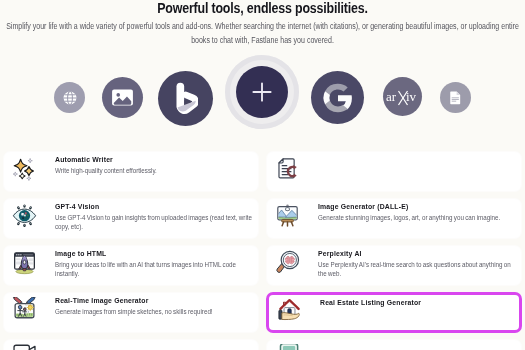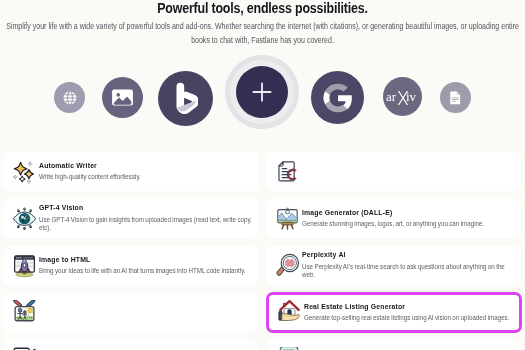--- a/index.html
+++ b/index.html
@@ -7,21 +7,21 @@
 body{background:#fbfaf6;font-family:"Liberation Sans",sans-serif;-webkit-font-smoothing:antialiased;}
 .page{width:462px;height:350px;position:relative;}
 .hero-title{text-align:center;font-size:13.8px;font-weight:700;color:#16161c;letter-spacing:-0.2px;transform:scaleX(0.90);transform-origin:center top;position:absolute;top:1px;left:0;width:525px;}
 .subwrap{position:absolute;top:20px;left:0;width:525px;overflow:hidden;}
 .hero-sub{font-size:8.4px;color:#55555d;text-align:center;line-height:1.62;transform:scaleX(0.84);transform-origin:left top;width:625px;}
 .iconrow{position:absolute;top:56px;left:0;width:525px;height:78px;}
 .circ{position:absolute;border-radius:50%;display:flex;align-items:center;justify-content:center;text-align:right;}
 svg text{-webkit-font-smoothing:antialiased;}
 .arxivsvg{transform:translateZ(0);opacity:0.999;}
 .cards{position:absolute;top:151px;left:3px;width:519px;display:grid;grid-template-columns:256px 256px;gap:6px 7px;align-items:stretch;}
-.card{background:#fff;border-radius:7px;display:flex;align-items:center;gap:2px;padding:4px 5px 4px 8px;border:1px solid #fdfcfb;height:41px;overflow:hidden;}
+.card{background:#fff;border-radius:7px;display:flex;align-items:flex-start;gap:18px;padding:4px 5px 4px 8px;border:1px solid #fdfcfb;height:41px;overflow:hidden;}
 .card.sel{border:3px solid #d946ef;}
 .card .ico{width:25px;height:25px;flex:0 0 25px;display:flex;align-items:center;justify-content:center;}
 .card .txt{flex:1;min-width:0;}
 .card .tt{font-size:7.8px;font-weight:700;color:#17171d;transform:scaleX(0.88);transform-origin:left center;line-height:1.15;letter-spacing:0.2px;white-space:nowrap;}
 .card .dsw{overflow:hidden;margin-top:2.5px;}
 .card .ds{font-size:7.6px;color:#5c5c66;line-height:8.3px;transform:scaleX(0.82);transform-origin:left top;width:121.95%;word-spacing:-0.4px;}
 </style>
 </head>
 <body>
 
@@ -316,40 +316,43 @@
               <path d="M26.3 10.5 l-1.0 1.0"></path>
               <path d="M21.5 15.3 l-1.0 1.0"></path>
             </g>
           <g stroke="#9aa1ab" stroke-width=".85" stroke-linecap="round">
               <path d="M19.0 17.4 l-.8 1.8"></path>
               <path d="M21.2 18.0 l-.4 1.9"></path>
               <path d="M17.9 10.6 l-.5 -1.0"></path>
             </g>
         </svg>
       </div>
+      <div class="txt">
+        <div class="tt">Real-Time Image Generator</div>
+        <div class="dsw">
+            <div class="ds">Generate images from simple sketches, no skills required!</div>
+          </div>
+      </div>
     </div>
 
     <div class="card sel">
       <div class="ico">
         <svg width="25" height="25" viewBox="0 0 32 32">
           <path d="M8.4 4.2 h2.4 v4.4 h-2.4 z" fill="#fdfdfd" stroke="#8e2b2c" stroke-width="1.3" stroke-linejoin="round"></path>
           <path d="M9.0 11.0 h14.0 v11.0 h-14.0 z" fill="#fdfdfd" stroke="#5c6676" stroke-width=".95"></path>
           <path d="M4.4 12.6 L16 1.6 L27.6 12.6" fill="none" stroke="#9e2a2b" stroke-width="3.1" stroke-linejoin="round" stroke-linecap="round"></path>
           <path d="M7.4 12.4 L16 4.2 L24.6 12.4" fill="none" stroke="#fdfdfd" stroke-width="1.2" stroke-linejoin="round"></path>
           <rect x="13.8" y="12.6" width="4.4" height="7.8" rx="1.4" fill="#22365f" stroke="#16203a" stroke-width=".9"></rect>
           <rect x="2.4" y="14.4" width="4.0" height="11.4" rx=".9" fill="#3c4554" stroke="#1e242d" stroke-width="1.0"></rect>
           <path d="M6.2 17.8 C9.6 17.0 13.2 17.9 17.6 18.9 C22.4 19.9 25.6 20.2 27.8 18.2 C29.8 20.3 27.4 24.0 22.2 25.3 C18.2 26.3 11.2 26.4 6.2 26.2 Z" fill="#f7e0b4" stroke="#7a5e34" stroke-width="1.1" stroke-linejoin="round"></path>
           <path d="M8.8 20.4 C12.0 20.0 15.6 20.8 19.6 21.4" fill="none" stroke="#d6b881" stroke-width=".9" stroke-linecap="round"></path>
         </svg>
       </div>
       <div class="txt">
         <div class="tt">Real Estate Listing Generator</div>
-        <div class="dsw">
-            <div class="ds">Generate top-selling real estate listings using AI vision on uploaded images.</div>
-          </div>
       </div>
     </div>
 
     <div class="card">
       <div class="ico">
         <svg width="25" height="25" viewBox="0 0 32 32">
           <rect x="2.6" y="1.6" width="19.6" height="14.4" rx="2.6" fill="#fdfdfd" stroke="#2b3038" stroke-width="1.7"></rect>
           <path d="M22.2 7.2 L29.4 3.0 V14.6 L22.2 10.4 Z" fill="#fdfdfd" stroke="#2b3038" stroke-width="1.7" stroke-linejoin="round"></path>
         </svg>
       </div>

